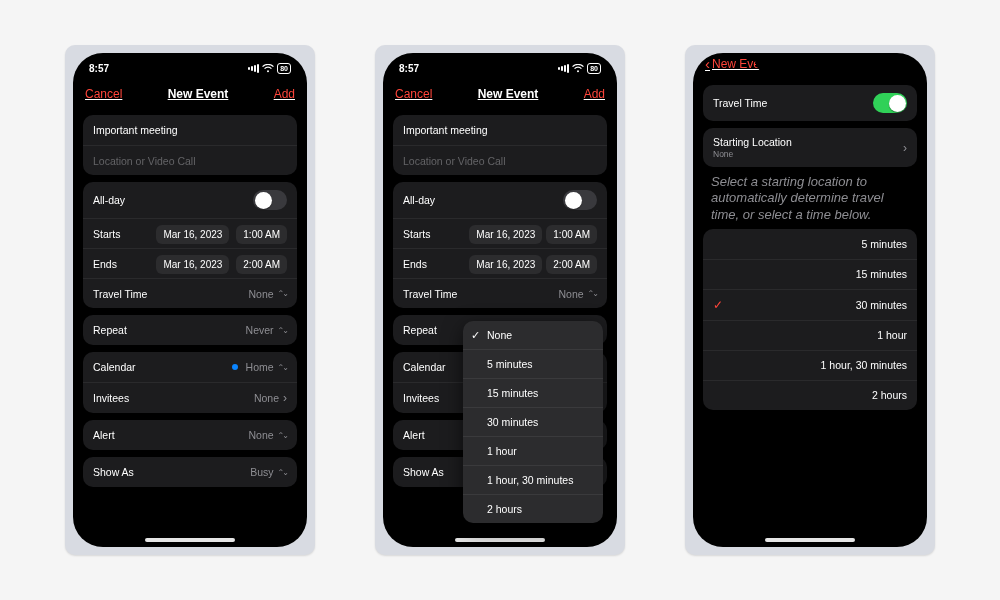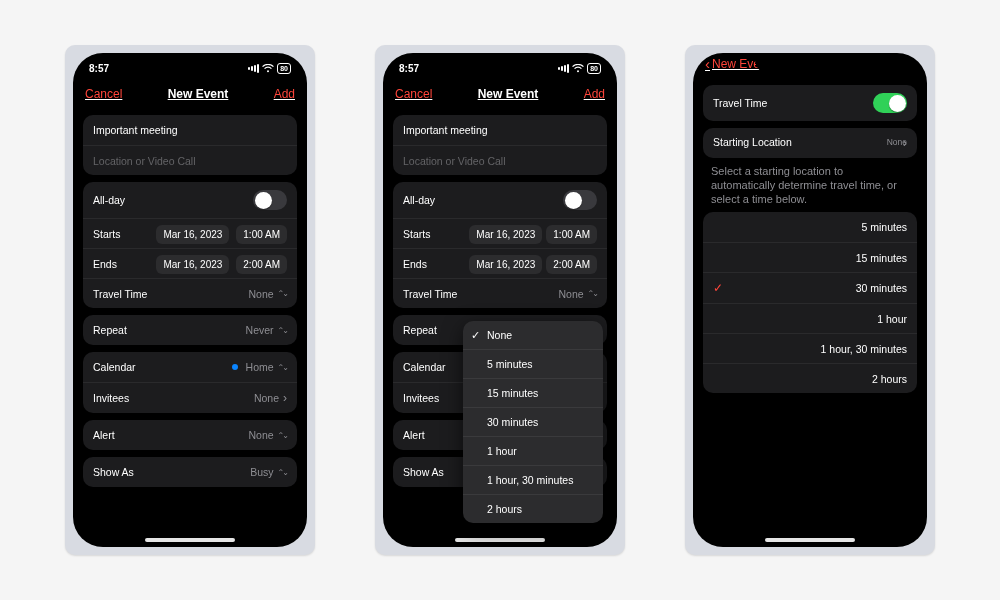--- a/index.html
+++ b/index.html
@@ -79,23 +79,23 @@
   }
   .row .label-dim { color:var(--txt-dim2);text-align:right; }
 
   .switch { width:34px;height:20px;border-radius:10px;background:#39393d;position:relative; }
   .switch.on { background:var(--green); }
   .switch .knob { width:17px;height:17px;border-radius:50%;background:#fff;position:absolute;top:1.5px;left:1.5px;box-shadow:0 1px 1px rgba(0,0,0,.4); }
   .switch.on .knob { left:auto;right:1.5px; }
 
   .dot-home { width:6px;height:6px;border-radius:50%;background:var(--blue);display:inline-block;margin-right:4px; }
 
-  .footnote { font-size:11px;color:var(--txt-dim);padding:0 8px 6px;line-height:1.25; }
+  .footnote { font-size:13px;color:var(--txt-dim);padding:0 8px 6px;line-height:1.25;font-style:italic; }
   .subval { font-size:8.5px;color:var(--txt-dim);margin-top:1px; }
-  .row.stacked { align-items:flex-start;gap:0;position:relative; }
+  .row.stacked { flex-direction:column;align-items:flex-start;gap:0;position:relative; }
   .row.stacked .disc { position:absolute;right:10px;top:50%;transform:translateY(-50%);color:var(--txt-dim);font-size:12px; }
 
   .popup {
     position:absolute;right:14px;top:268px;width:140px;
     background:#2c2c2e;border-radius:10px;overflow:hidden;z-index:4;
     box-shadow:0 6px 20px rgba(0,0,0,.6);
   }
   .popup .prow {
     padding:8px 10px 8px 24px;font-size:10.5px;border-top:1px solid #3a3a3c;position:relative;
   }

